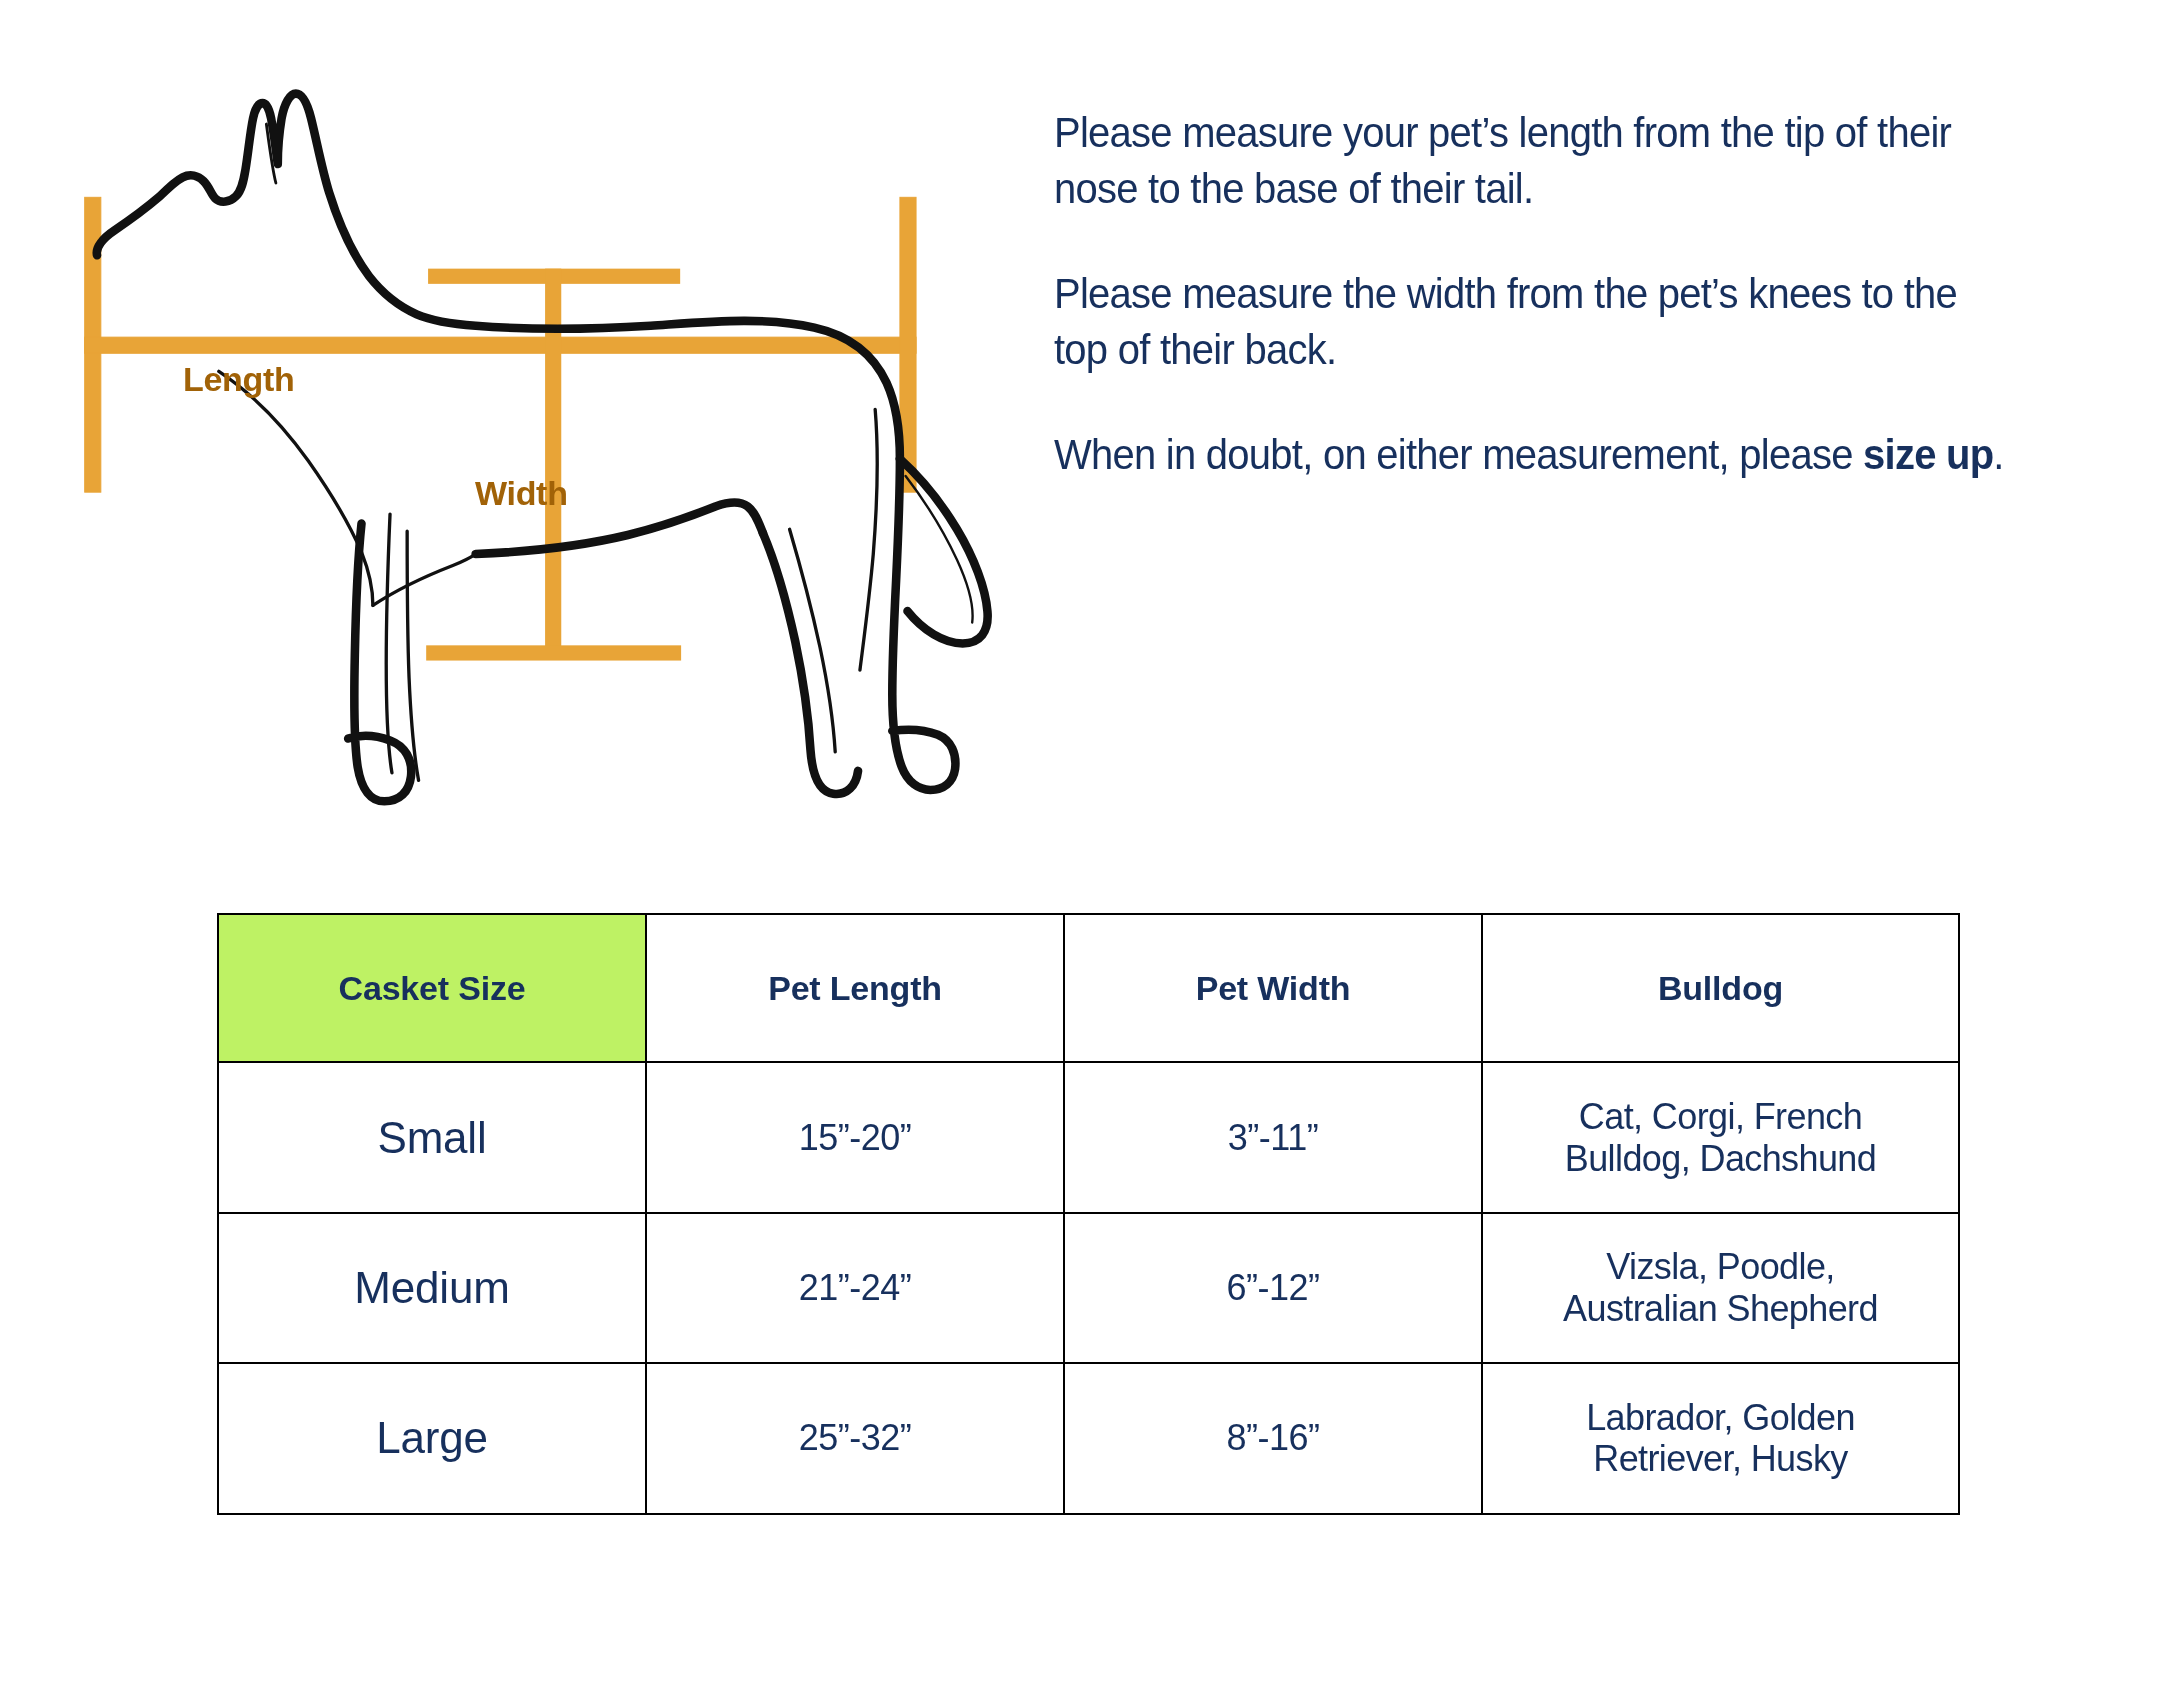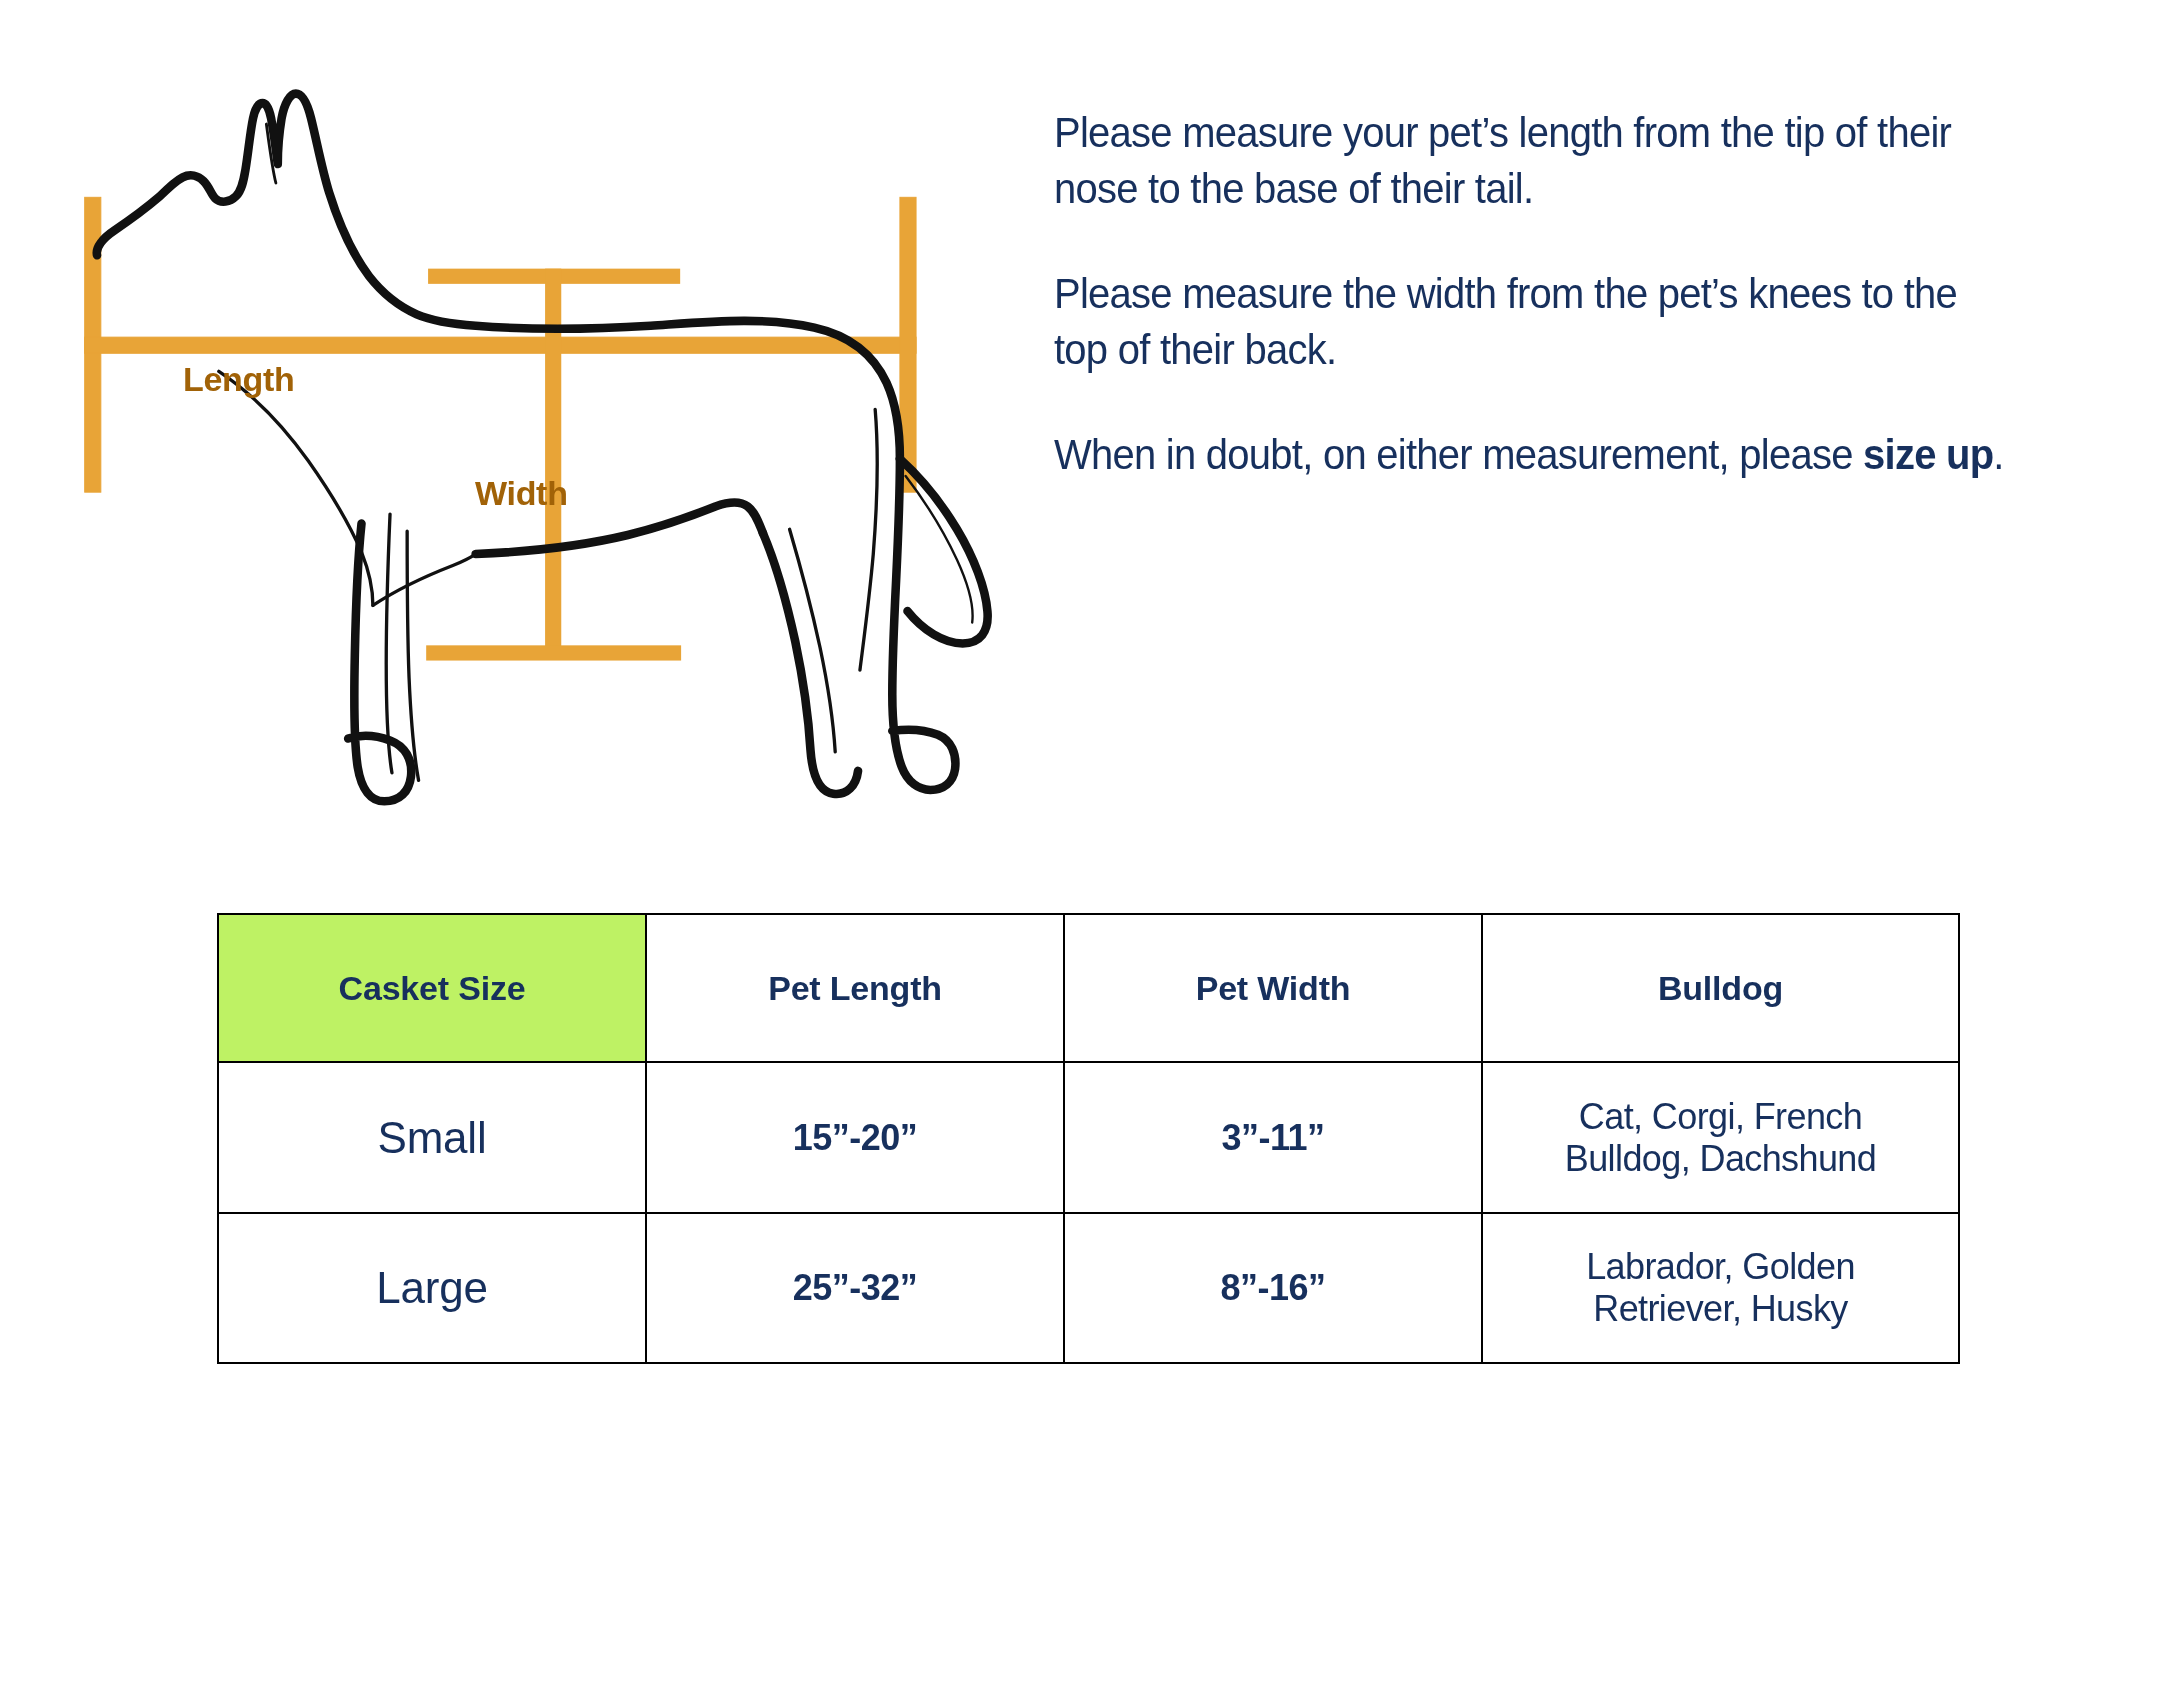--- a/index.html
+++ b/index.html
@@ -112,21 +112,21 @@
   }
   table#size-table thead th.hdr-casket { background: #bef264; }
   table#size-table tbody td { height: 137px; }
   td.cell-size {
     font-size: 44px;
     font-weight: normal;
     letter-spacing: -0.2px;
   }
   td.cell-range {
     font-size: 36px;
-    font-weight: 700;
+    font-weight: 400;
     letter-spacing: -0.5px;
   }
   td.cell-examples {
     font-size: 36px;
     font-weight: 400;
     line-height: 1.16;
     letter-spacing: -0.6px;
     white-space: pre-line;
   }
 </style>
@@ -314,20 +314,27 @@
     </thead>
     <tbody>
       <tr>
         <td class="cell-size">Small</td>
         <td class="cell-range">15”-20”</td>
         <td class="cell-range">3”-11”</td>
         <td class="cell-examples">Cat, Corgi, French
 Bulldog, Dachshund</td>
       </tr>
       <tr>
+        <td class="cell-size">Medium</td>
+        <td class="cell-range">21”-24”</td>
+        <td class="cell-range">6”-12”</td>
+        <td class="cell-examples">Vizsla, Poodle,
+Australian Shepherd</td>
+      </tr>
+      <tr>
         <td class="cell-size">Large</td>
         <td class="cell-range">25”-32”</td>
         <td class="cell-range">8”-16”</td>
         <td class="cell-examples">Labrador,  Golden
 Retriever, Husky</td>
       </tr>
     </tbody>
   </table>
 </div>
 

